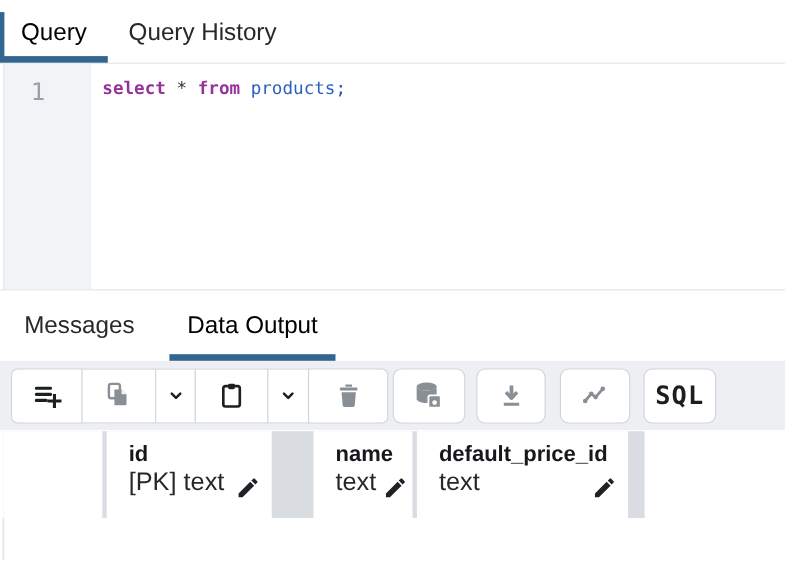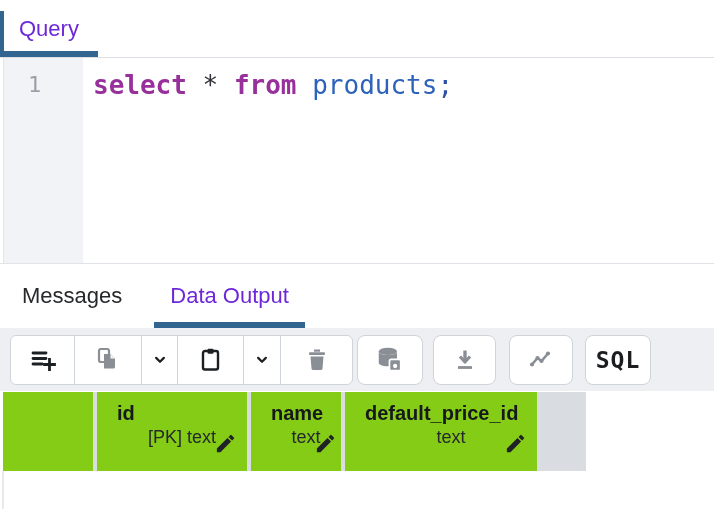--- a/index.html
+++ b/index.html
@@ -6,31 +6,31 @@
   html,body { width:714px; height:510px; background:#fff; overflow:hidden;
               font-family:"Liberation Sans", sans-serif; color:#26282a; }
 
   
   .top-tabbar { position:relative; height:58px; border-bottom:1px solid #dcdfe3;
                 display:flex; align-items:stretch; background:#fff; }
   .accent-bar { position:absolute; left:0; top:11px; width:4px; height:43px; background:#326690; }
   .tab { position:relative; display:flex; align-items:center; font-size:22px;
          padding:0 19px; cursor:pointer; white-space:nowrap; }
   .tab .underline { position:absolute; left:0; right:0; bottom:0; height:6px; background:#326690; }
-  .tab.active { color:#6d28d9; }
+  .tab.active { color:#000000; }
   .top-tabbar .tab:first-of-type { margin-left:7px; }
 
   
   .editor { position:relative; height:206px; background:#fff; display:flex;
             border-bottom:1px solid #e0e3e7; }
   .gutter { margin-left:3px; width:80px; background:#f2f3f7; border-left:1px solid #e3e5ea;
             font-family:"DejaVu Sans Mono", monospace; font-size:22px; color:#9aa0a8;
             padding-top:14px; padding-left:24px; }
   .code-area { flex:1; padding:12px 0 0 10px; font-family:"DejaVu Sans Mono", monospace;
-               font-size:26px; white-space:pre; cursor:text; }
+               font-size:16px; white-space:pre; cursor:text; }
   .tok-kw    { color:#97309a; font-weight:bold; }
   .tok-op    { color:#2f3237; }
   .tok-ident { color:#2d62ba; }
   .tok-punct { color:#2b51a8; }
 
   
   .output-tabbar { height:64px; background:#fff; display:flex; align-items:stretch; }
   .output-tabbar .tab:first-of-type { margin-left:6px; }
   .output-tabbar .tab { padding:0 16px; }
   .output-tabbar .tab + .tab { margin-left:16px; }
@@ -47,43 +47,46 @@
   .btn.standalone { border-radius:8px; }
   .w65{width:65px;} .w68{width:68px;} .w37{width:37px;} .w67{width:67px;}
   .w38{width:38px;} .w73{width:73px;} .w63{width:63px;} .w64{width:64px;} .w66{width:66px;}
   .gap4{margin-left:4px;} .gap10{margin-left:10px;} .gap13{margin-left:13px;} .gap12{margin-left:12px;}
   .sql-label { font-family:"DejaVu Sans Mono", monospace; font-weight:bold;
                font-size:23px; color:#1b1d1f; letter-spacing:1px; }
 
   
   .grid-header { margin-left:3px; margin-top:1px; display:flex; width:583px;
                  background:#d9dce1; column-gap:4px; height:79px; }
-  .gh-cell { background:#84cc16; position:relative; padding:9px 0 0 20px; cursor:pointer; }
+  .gh-cell { background:#ffffff; position:relative; padding:9px 0 0 20px; cursor:pointer; }
   .gh-rownum  { width:90px;  padding:0; }
   .gh-id      { width:150px; }
-  .gh-name    { width:90px; }
+  .gh-name    { width:90px;margin-left:34px; }
   .gh-default { width:192px; }
   .col-name { font-size:20px; font-weight:bold; color:#16181b; line-height:24px; }
-  .col-type { font-size:18px; color:#26282c; line-height:25px;text-align:center; }
+  .col-type { font-size:23px; color:#26282c; line-height:25px; }
   .pencil { position:absolute; right:10px; bottom:16px; width:23px; height:23px; }
   .gh-name .pencil { right:4px; }
 
   
   .grid-body { height:38px; border-left:2px solid #e9eaee; margin-left:2px; background:#fff; }
 
   svg { display:block; }
 </style>
 </head>
 <body>
 
 <div class="top-tabbar">
   <div class="accent-bar"></div>
   <div class="tab active">
     <span>Query</span>
     <span class="underline"></span>
+  </div>
+  <div class="tab">
+    <span>Query History</span>
   </div>
 </div>
 
 <div class="editor">
   <div class="gutter">
     <span>1</span>
   </div>
   <div class="code-area"><span class="tok-kw">select</span><span> </span><span class="tok-op">*</span><span> </span><span class="tok-kw">from</span><span> </span><span class="tok-ident">products</span><span class="tok-punct">;</span></div>
 </div>
 

